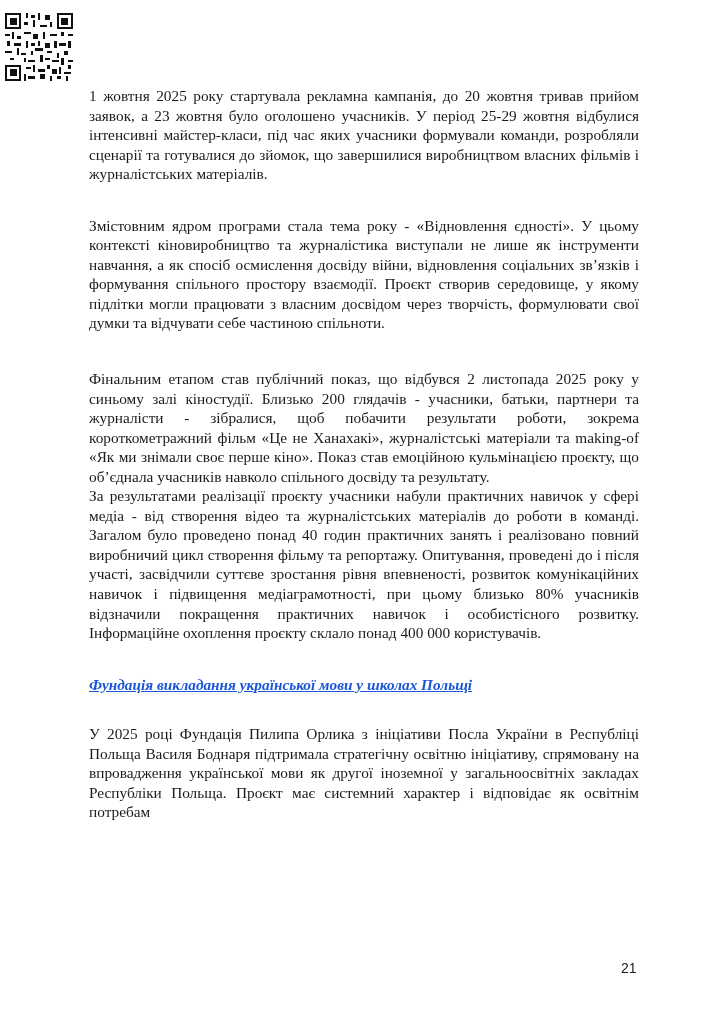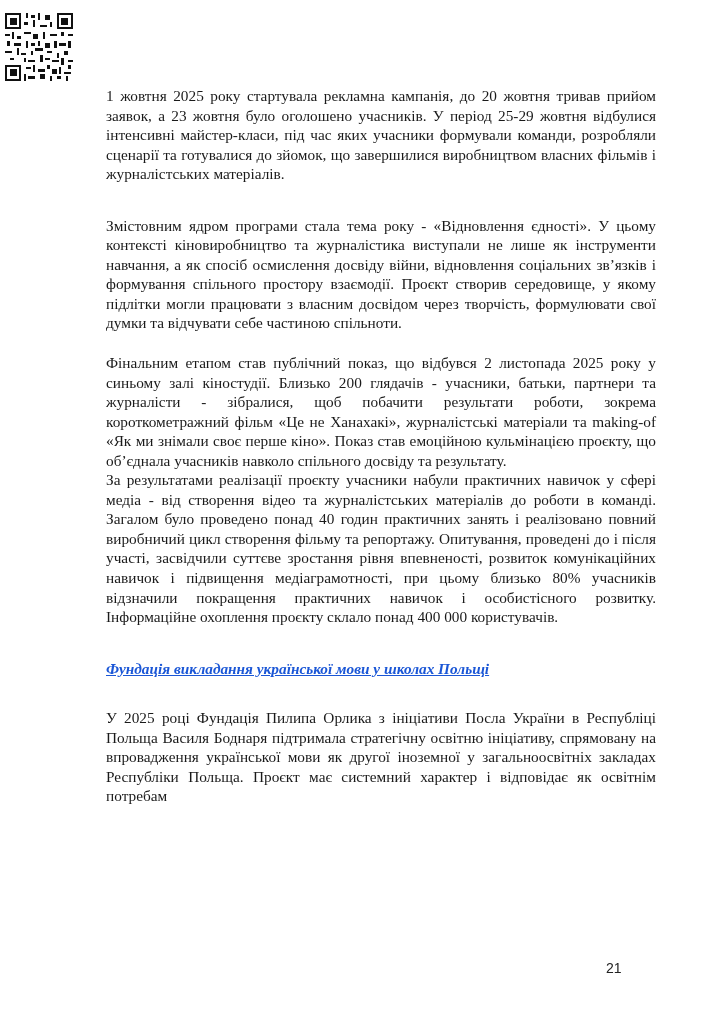--- a/index.html
+++ b/index.html
@@ -1,37 +1,37 @@
 <!DOCTYPE html>
 <html><head>
   <meta charset="utf-8">
   <style>
     html, body { margin: 0; padding: 0; background: #ffffff; }
     body { width: 725px; height: 1024px; position: relative; overflow: hidden; }
     .qr {
       position: absolute; left: 5px; top: 13px; width: 68px; height: 68px;
     }
     .content {
-      position: absolute; left: 106px; top: 86px; width: 550px;
+      position: absolute; left: 89px; top: 86px; width: 550px;
       font-family: "Liberation Serif", serif;
       font-size: 15.3px; line-height: 19.55px; color: #1a1a1a;
     }
     .para { margin: 0; text-align: justify; }
     .p1 { margin-bottom: 32px; }
-    .p2 { margin-bottom: 20px; }
+    .p2 { margin-bottom: 36px; }
     .p3 { }
     .p4 { margin-bottom: 32px; }
     .heading {
       margin: 0 0 30px 0;
       font-weight: bold; font-style: italic;
       color: #1a56d6; text-decoration: underline;
       display: block; cursor: pointer;
     }
     .page-number {
-      position: absolute; left: 606px; top: 960px;
+      position: absolute; left: 621px; top: 960px;
       font-family: "Liberation Sans", sans-serif; font-size: 14px; color: #222;
     }
   </style>
 </head>
 <body>
 
 <div class="qr">
   <svg width="68" height="68" viewBox="0 0 29 29" shape-rendering="crispEdges">
     <rect width="29" height="29" fill="#fff"></rect>
     <g fill="#111">

